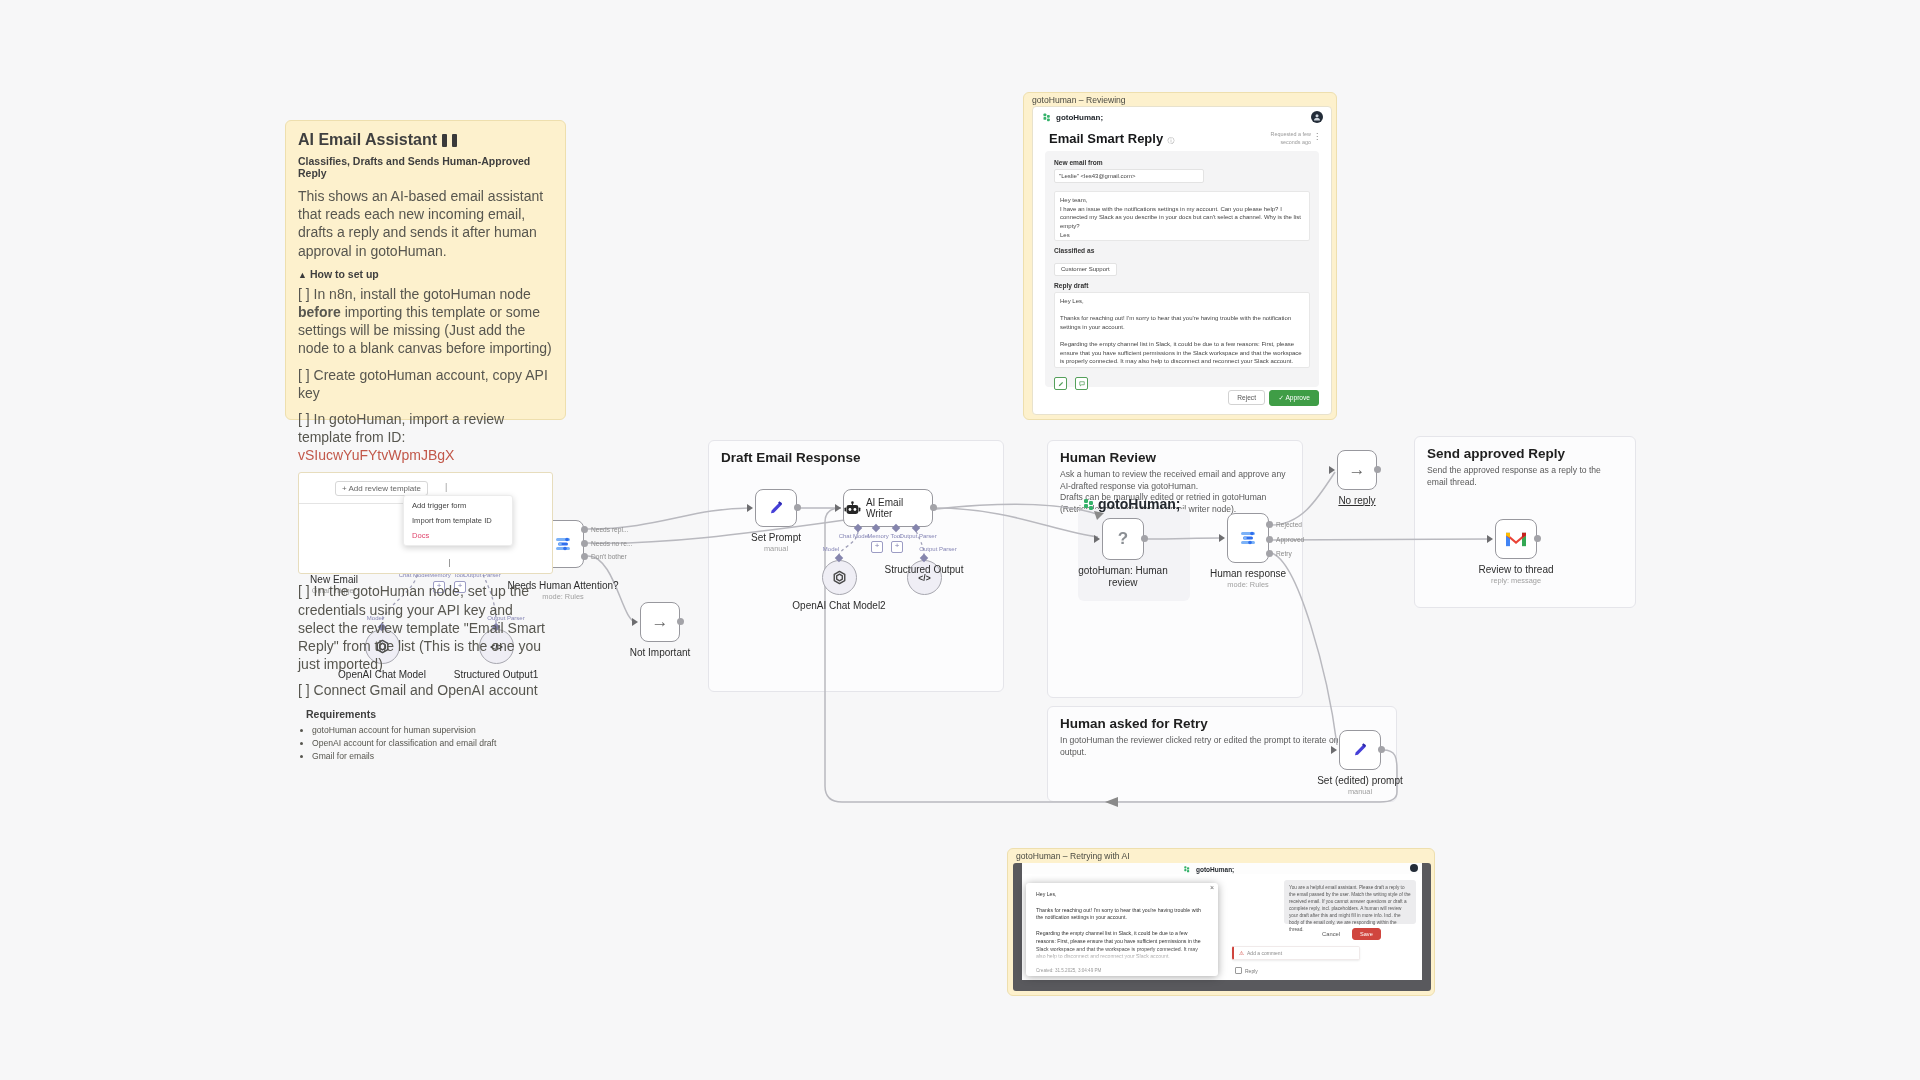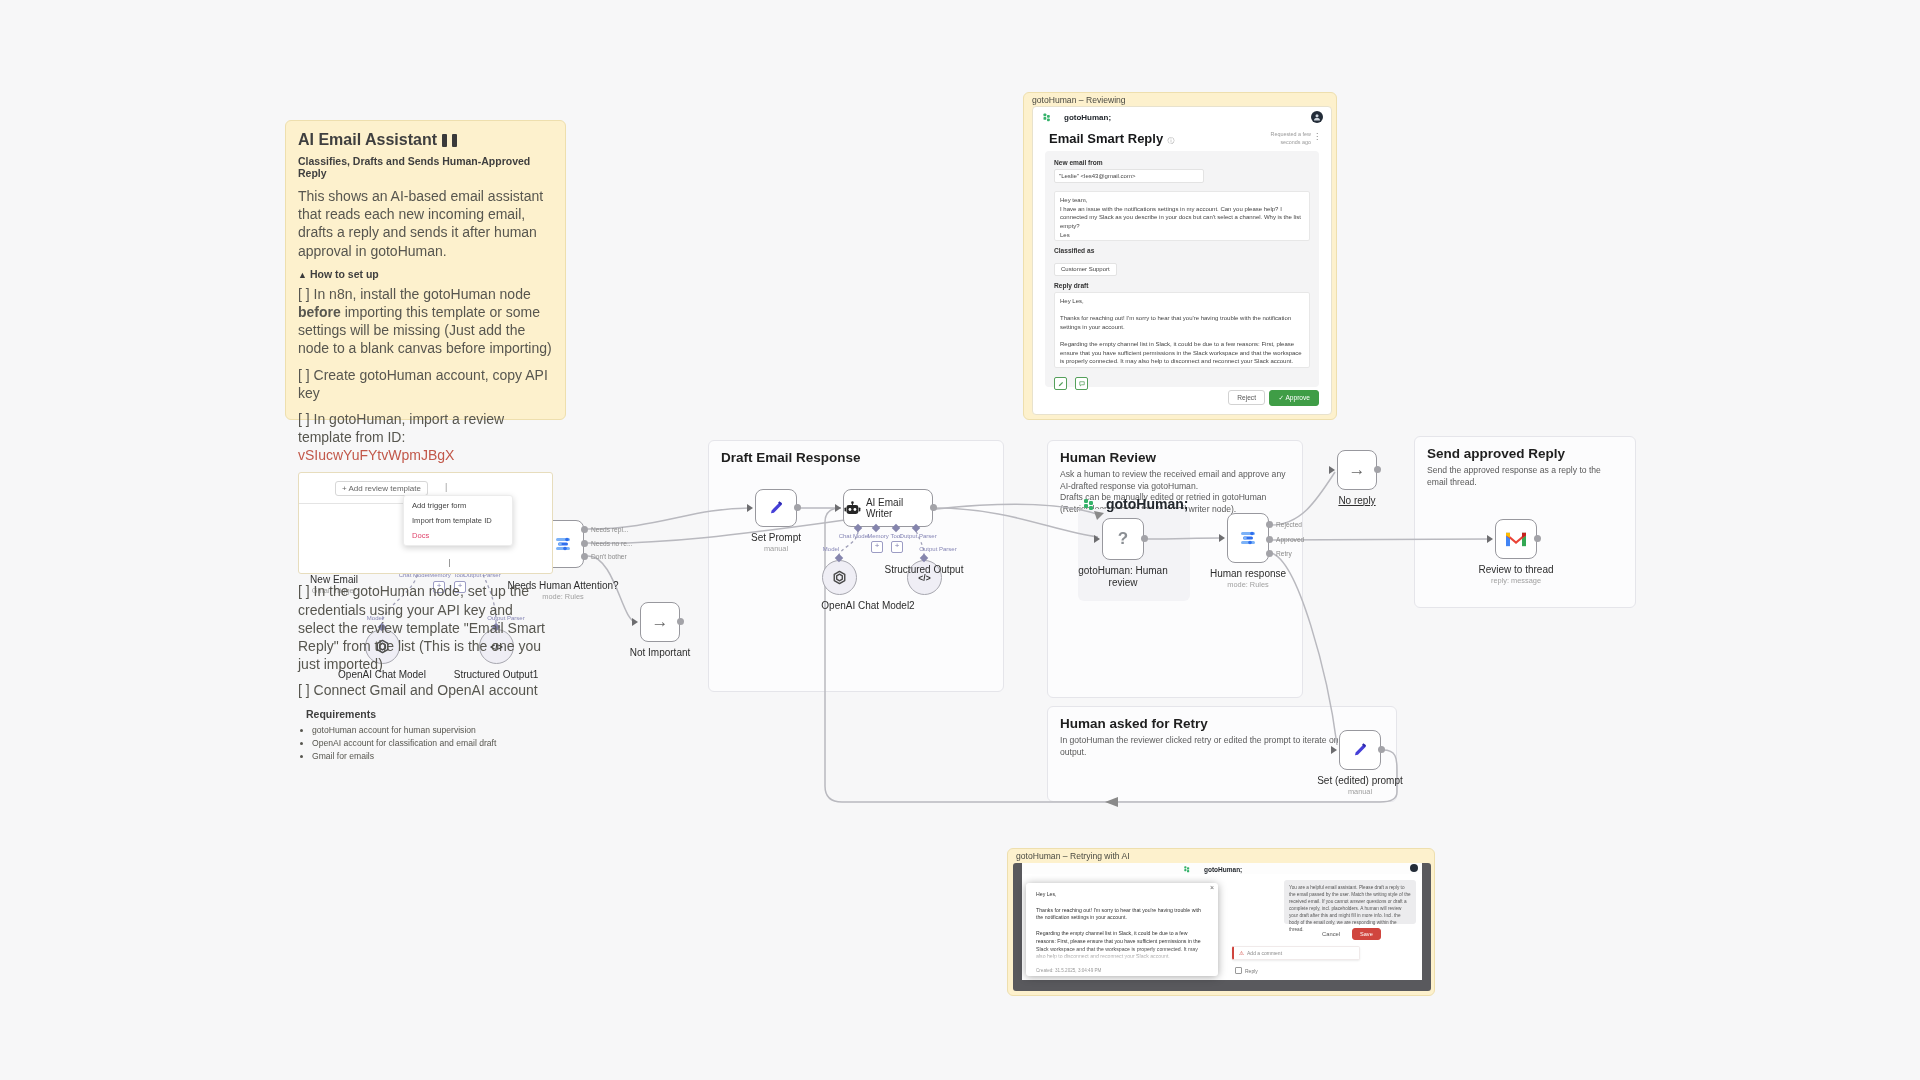--- a/index.html
+++ b/index.html
@@ -46,21 +46,21 @@
   .codeglyph{font-size:8.5px;font-weight:bold;color:#333;}
   .diamond{position:absolute;width:6px;height:6px;background:#8585ad;transform:rotate(45deg);z-index:5;}
   .plusbox{position:absolute;width:10px;height:10px;background:#fff;border:1px solid #9c9cc4;border-radius:2px;
     color:#8080b0;font-size:8px;line-height:8px;text-align:center;z-index:5;}
   .clabel{position:absolute;font-size:6px;color:#8585b5;transform:translateX(-50%);z-index:5;white-space:nowrap;}
   .olabel{position:absolute;font-size:6.6px;color:#8a8a8a;z-index:5;white-space:nowrap;}
   .outdot{position:absolute;width:7px;height:7px;border-radius:50%;background:#a3a3a8;z-index:5;}
   .indot{position:absolute;width:0;height:0;border-top:4px solid transparent;border-bottom:4px solid transparent;
     border-left:6px solid #6d6d70;z-index:5;}
   
-  .gh-logo{display:flex;align-items:center;gap:12px;}
+  .gh-logo{display:flex;align-items:center;gap:4px;}
   .gh-ico{position:relative;display:inline-block;width:10px;height:10px;}
   .gh-ico i{position:absolute;width:4px;height:4px;border-radius:1.2px;background:#35b26a;}
   .gh-ico i:nth-child(1){left:0;top:0;}
   .gh-ico i:nth-child(2){left:5px;top:2px;}
   .gh-ico i:nth-child(3){left:0;top:5px;}
   .gh-ico i:nth-child(4){left:5px;top:7px;}
   .gh-ico.sm{transform:scale(.7);}
   .gh-text{font-weight:bold;color:#23282e;}
   
   .panel-label{position:absolute;left:8px;top:2px;font-size:8.6px;color:#4a4a42;}
@@ -285,21 +285,21 @@
   <div class="circle-node" style="left:822px;top:560px;">
     <svg width="15" height="15" viewBox="0 0 16 16">
       <g stroke="#4a4a4a" stroke-width="1.5" fill="none" stroke-linejoin="round">
         <path d="M8,1.5 L13.6,4.7 L13.6,11.3 L8,14.5 L2.4,11.3 L2.4,4.7 Z"></path>
         <path d="M8,4.5 L11,6.2 L11,9.8 L8,11.5 L5,9.8 L5,6.2 Z"></path>
       </g>
     </svg>
   </div>
   <div class="diamond" style="left:836px;top:555px;"></div>
   <div class="clabel" style="left:831px;top:546px;">Model</div>
-  <div class="nlabel" style="left:798px;top:600px;">OpenAI Chat Model2</div>
+  <div class="nlabel" style="left:769px;top:600px;">OpenAI Chat Model2</div>
 
   <div class="circle-node" style="left:907px;top:560px;">
     <span class="codeglyph">&lt;/&gt;</span>
   </div>
   <div class="diamond" style="left:921px;top:555px;"></div>
   <div class="clabel" style="left:938px;top:546px;">Output Parser</div>
   <div class="nlabel" style="left:854px;top:564px;">Structured Output</div>
 
   <div class="node" style="left:1102px;top:518px;width:42px;height:42px;">
     <span class="qmark">?</span>

